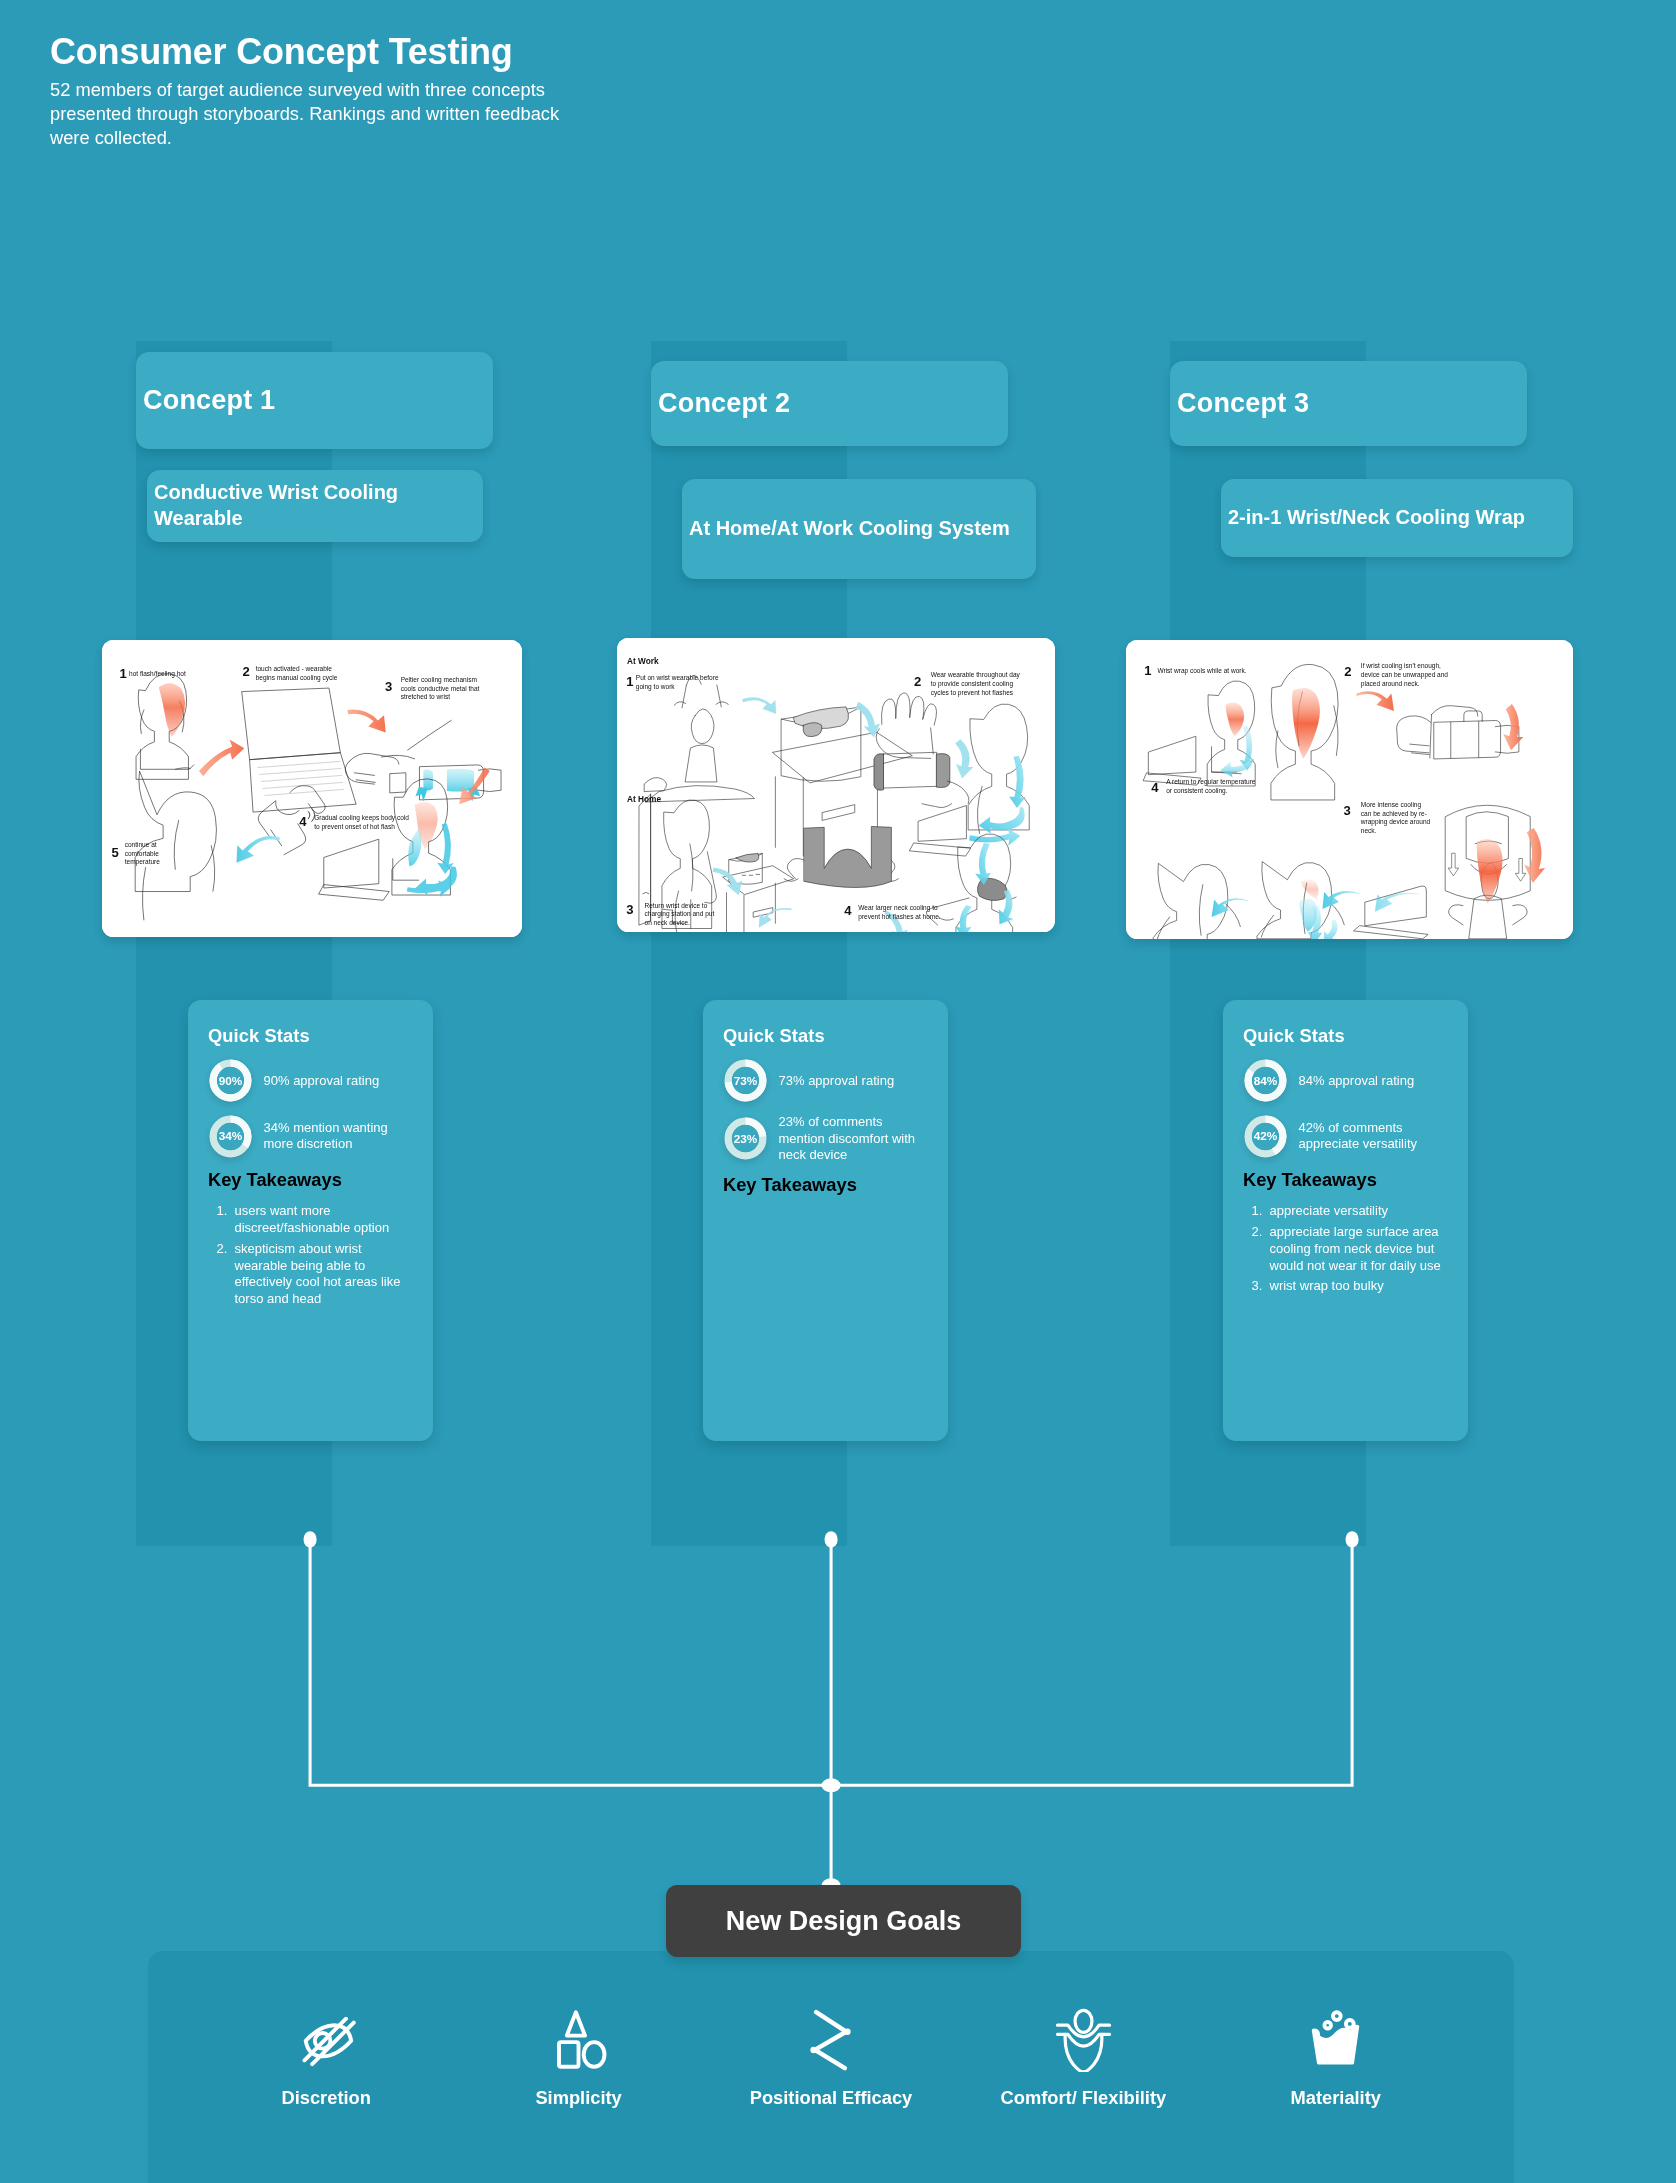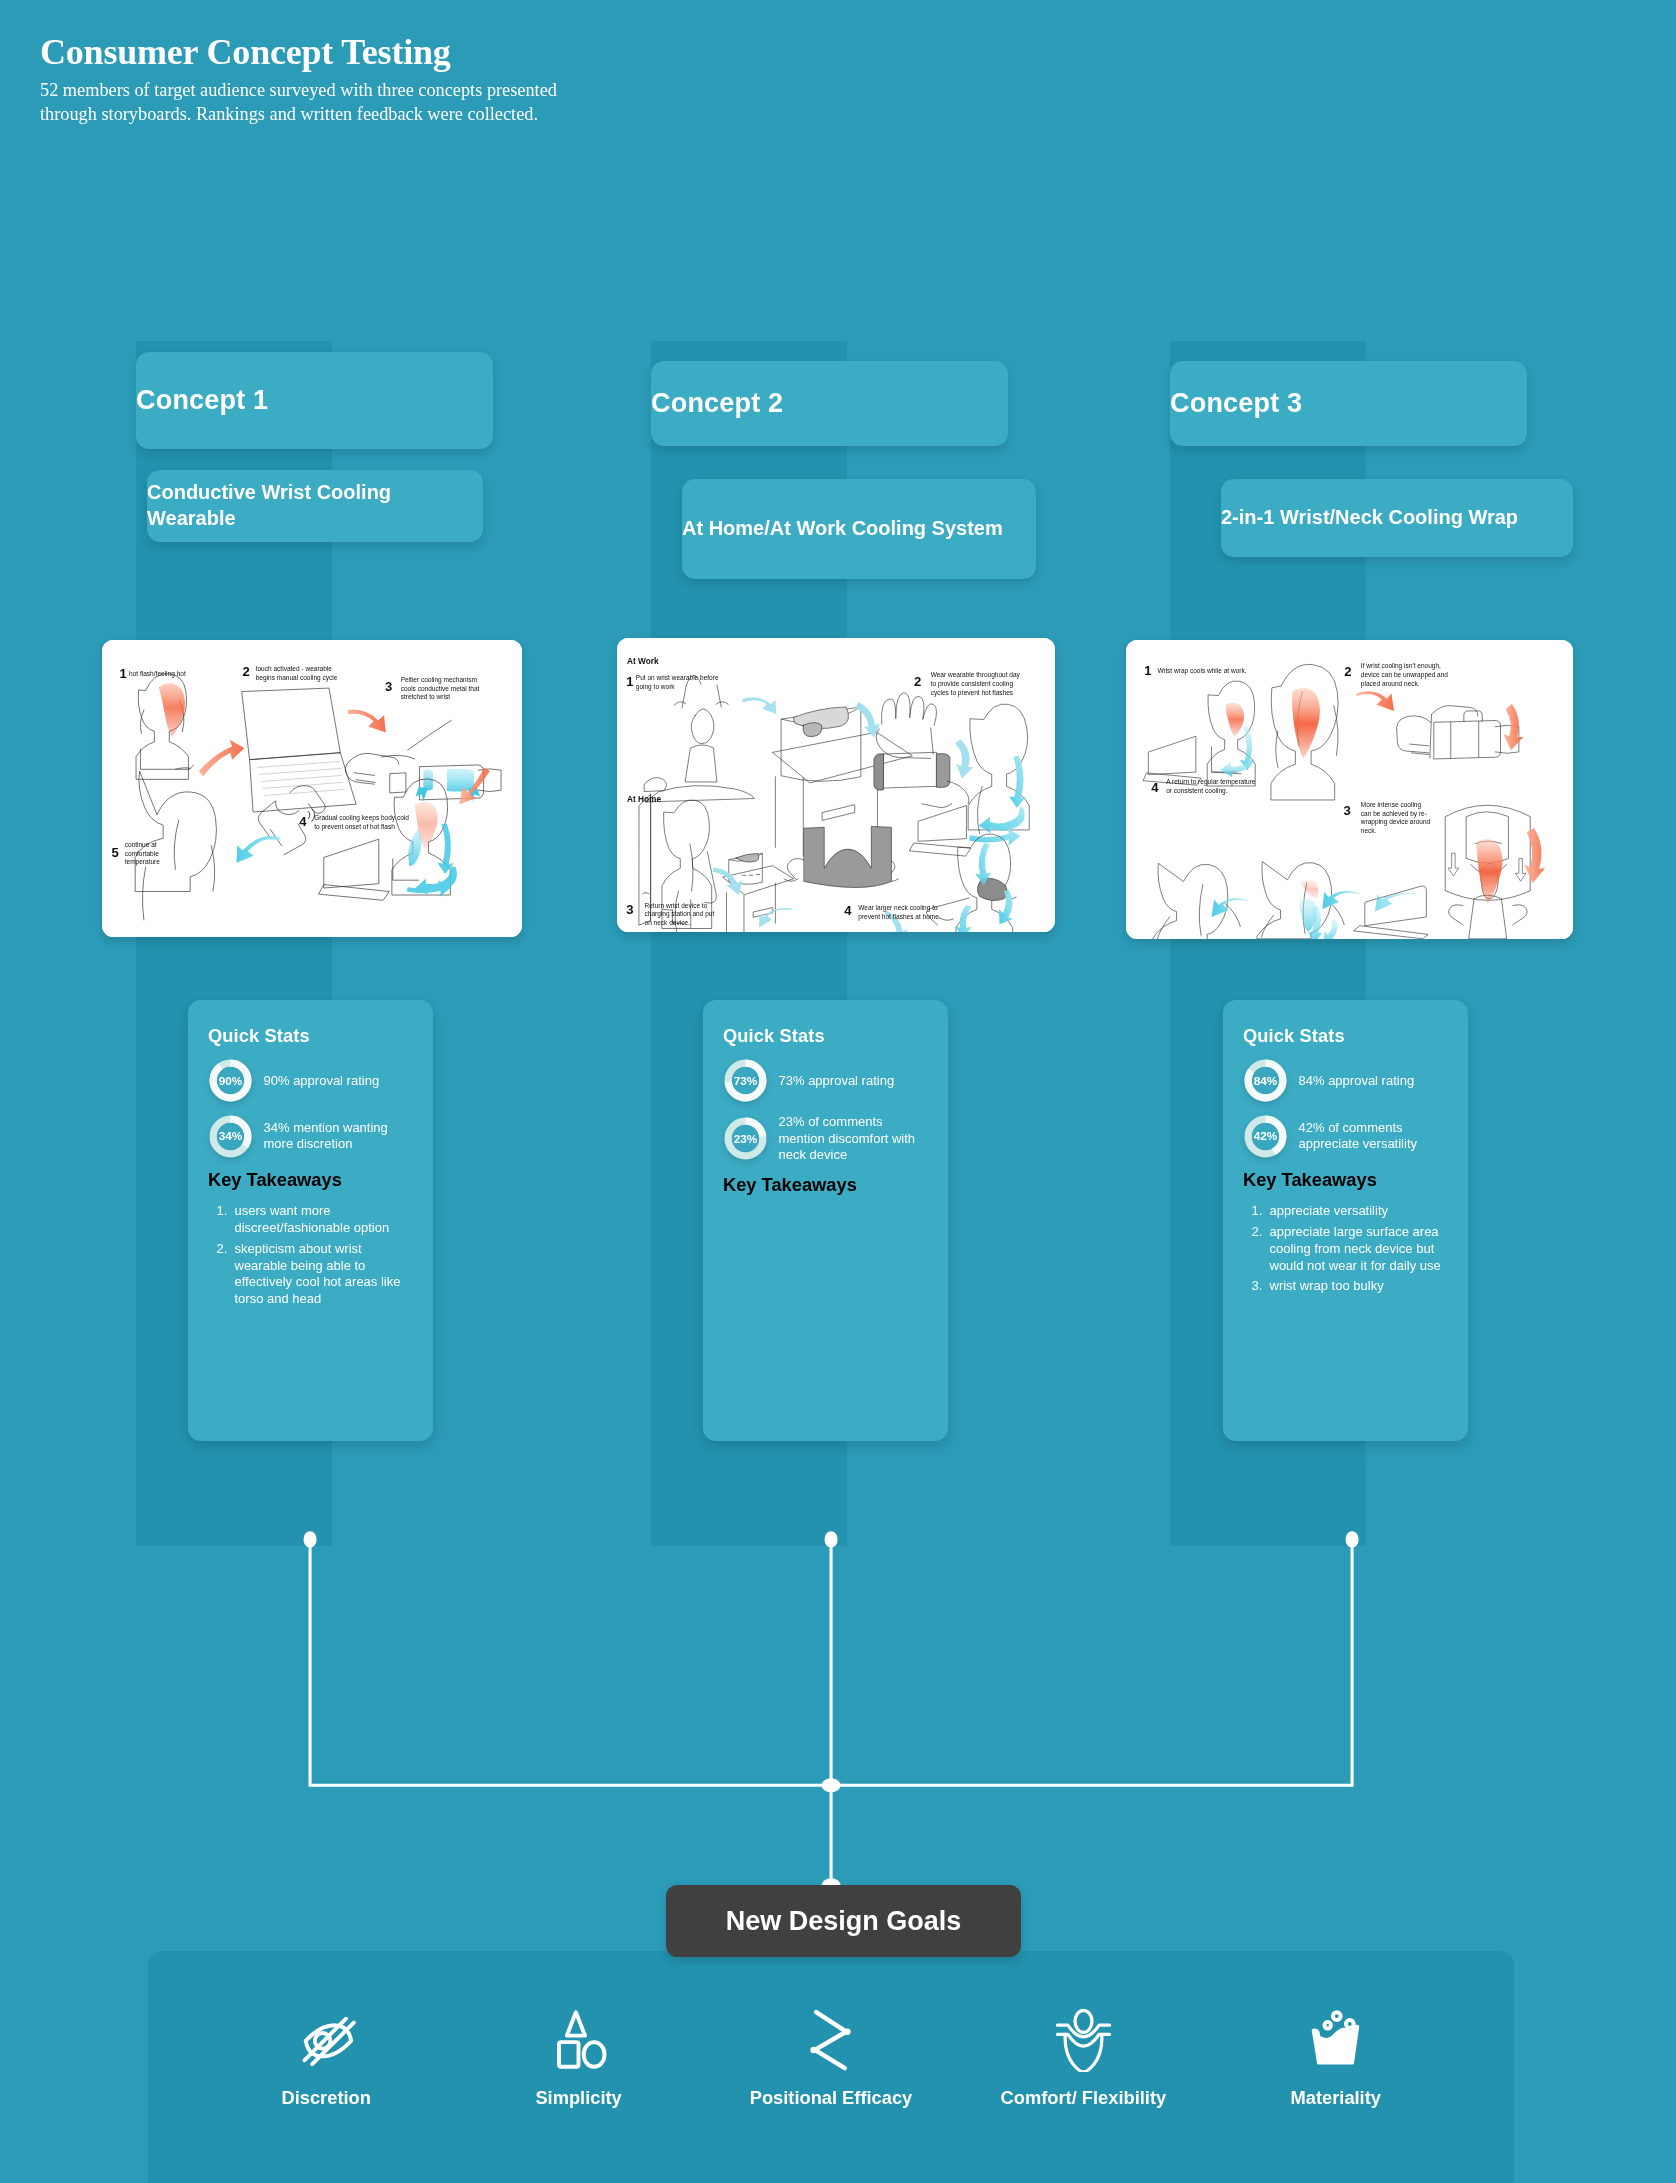--- a/index.html
+++ b/index.html
@@ -6,21 +6,21 @@
   html, body { width: 1677px; height: 2357px; }
   body {
     background: #2b9bb8;
     font-family: "Liberation Sans", sans-serif;
     color: #ffffff;
     position: relative;
     overflow: hidden;
   }
 
   
-  #header { position: absolute; left: 40px; top: 34px; width: 611px; font-family: Liberation Serif, serif; }
+  #header { position: absolute; left: 50px; top: 34px; width: 611px; }
   #header .title {
     font-size: 36px; font-weight: 700; letter-spacing: -0.2px;
     line-height: 1.0; color:#ffffff; white-space: nowrap;
   }
   #header .subtitle {
     margin-top: 7.9px; font-size: 18.3px; line-height: 1.32; font-weight: 400;
     color: #ffffff; max-width: 546px;
   }
 
   
@@ -36,21 +36,21 @@
   .colbar.c3 { left: 1170px; }
 
   .card {
     background: #3cabc4;
     border-radius: 13px;
     box-shadow: 0 4.4px 9.6px rgba(0,0,0,0.12);
     position: absolute;
     display: flex;
     align-items: center;
   }
-  .card .card-inner { padding: 0 0; width: 100%; }
+  .card .card-inner { padding: 0 7px; width: 100%; }
 
   .concept-num {
     font-size: 27px; font-weight: 700; color: #fff; letter-spacing: 0.2px;
     line-height: 1.05;
   }
   .concept-name {
     font-size: 20px; font-weight: 700; color: #fff; line-height: 1.28;
   }
 
   

